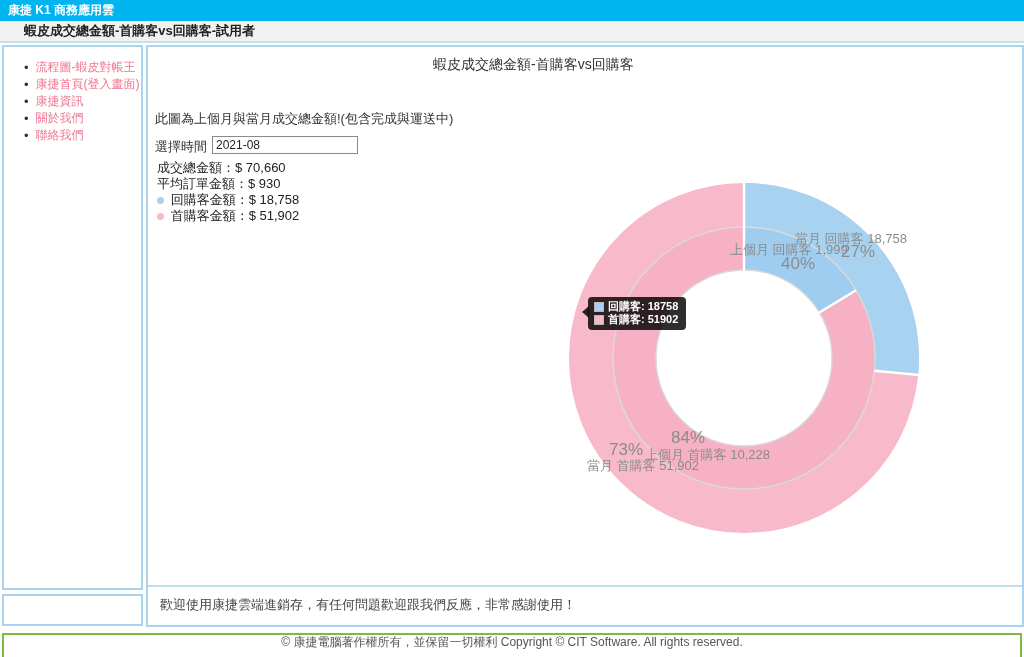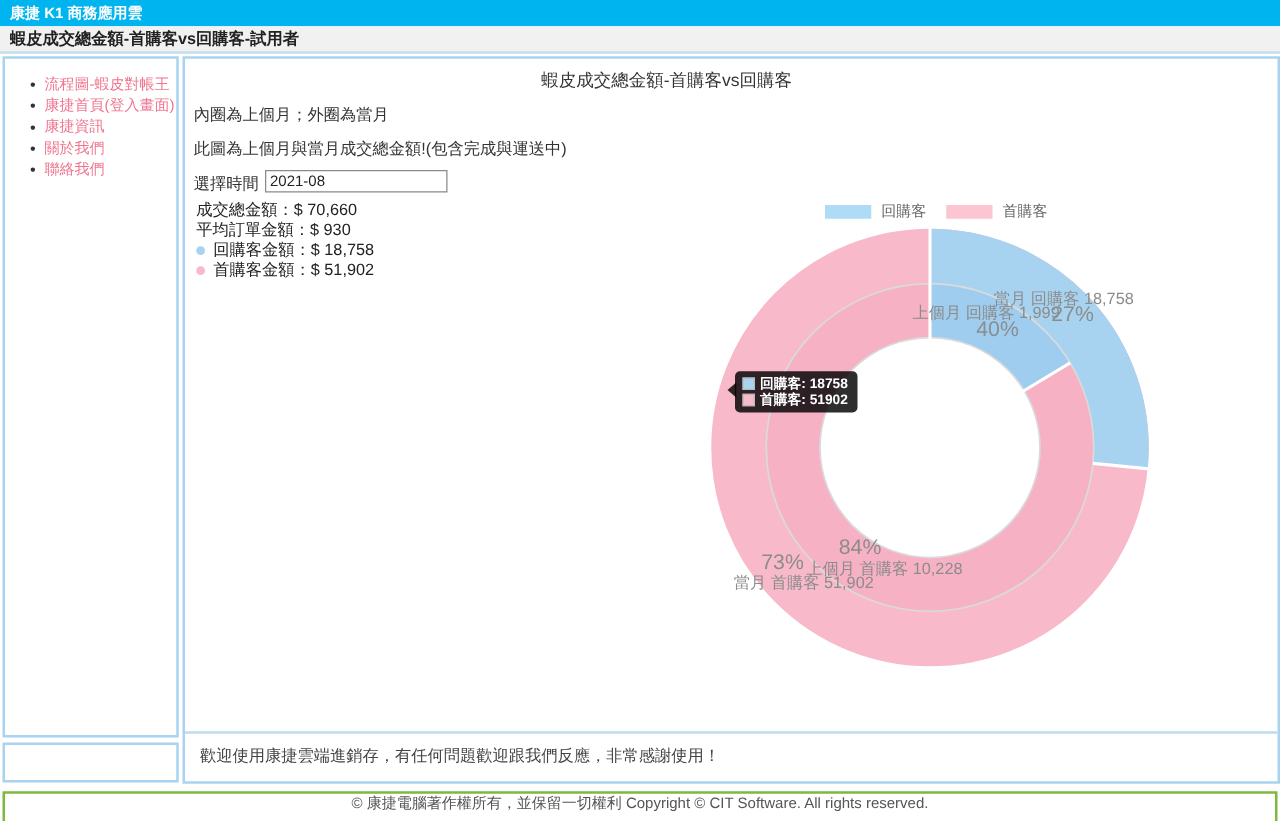--- a/index.html
+++ b/index.html
@@ -5,21 +5,21 @@
   *{margin:0;padding:0;box-sizing:border-box}
   html,body{background:#fff}
   body{font-family:"Liberation Sans","DejaVu Sans",sans-serif}
   .page{position:relative;width:1024px;height:657px;overflow:hidden;background:#fff}
   .abs{position:absolute}
 
   #topbar{left:0;top:0;width:1024px;height:21px;background:#00B5EF;color:#fff;
           font-weight:bold;font-size:12px;line-height:21px;padding-left:8px}
   #menubar{left:0;top:21px;width:1024px;height:22px;background:#F1F1F1;
            border-bottom:2px solid #C5E0F0;color:#222;font-weight:bold;font-size:13px;
-           line-height:20px;padding-left:8px}
+           line-height:20px;padding-left:24px}
 
   #sidebar{left:2px;top:45px;width:141px;height:545px;border:2px solid #A9D3EF;background:#fff}
   #sidebar ul{list-style:none;padding:12px 0 0 20px}
   #sidebar li{height:17px;font-size:12px;display:flex;align-items:center;white-space:nowrap}
   .bullet{color:#333;margin-right:7px;font-size:13px}
   #sidebar a{color:#F0758F;text-decoration:none;cursor:pointer}
   #sidebar2{left:2px;top:594px;width:141px;height:32px;border:2px solid #A9D3EF;background:#fff}
 
   #mainbox{left:146px;top:45px;width:878px;height:582px;border:2px solid #A9D3EF;background:#fff}
   #divider{left:148px;top:585px;width:874px;height:2px;background:#BFDCEF}
@@ -92,21 +92,20 @@
         <span class="bullet">•</span>
         <a>聯絡我們</a>
       </li>
     </ul>
   </div>
 
   <div id="sidebar2" class="abs"></div>
 
   <div id="mainbox" class="abs"></div>
 
-  <div id="note1" class="abs">內圈為上個月；外圈為當月</div>
   <div id="note2" class="abs">此圖為上個月與當月成交總金額!(包含完成與運送中)</div>
 
   <div id="time-label" class="abs">選擇時間：</div>
   <input id="time-input" class="abs" type="text" value="2021-08" style="">
 
   <div id="stat0" class="abs stat">
     <span>成交總金額：$ 70,660</span>
   </div>
   <div id="stat1" class="abs stat">
     <span>平均訂單金額：$ 930</span>
@@ -115,30 +114,20 @@
     <span class="dot" style="background-color: rgb(167, 211, 241);"></span>
     <span>回購客金額：$ 18,758</span>
   </div>
   <div id="stat3" class="abs stat">
     <span class="dot" style="background-color: rgb(248, 185, 202);"></span>
     <span>首購客金額：$ 51,902</span>
   </div>
 
   <div id="chart-title" class="abs">蝦皮成交總金額-首購客vs回購客</div>
 
-  <div id="legend" class="abs">
-    <div class="legend-item">
-      <span class="legend-swatch" style="background-color: rgb(174, 219, 245);"></span>
-      <span>回購客</span>
-    </div>
-    <div class="legend-item">
-      <span class="legend-swatch" style="background-color: rgb(251, 197, 209);"></span>
-      <span>首購客</span>
-    </div>
-  </div>
 
   <svg id="donut" class="abs" viewBox="0 0 360 360">
     <g transform="rotate(-90 180 180)">
       <circle id="arc-outer-pink" cx="180" cy="180" r="153" fill="none" stroke-width="44" stroke="#F8B9CA"></circle>
       <circle id="arc-outer-blue" cx="180" cy="180" r="153" fill="none" stroke-width="44" stroke="#A7D3F1" stroke-dasharray="255.20207286707367 961.3273519984767"></circle>
       <circle id="arc-inner-pink" cx="180" cy="180" r="109.5" fill="none" stroke-width="43" stroke="#F6B1C5"></circle>
       <circle id="arc-inner-blue" cx="180" cy="180" r="109.5" fill="none" stroke-width="43" stroke="#9ECDEF" stroke-dasharray="112.48299447789263 688.0087911361647"></circle>
     </g>
     <circle cx="180" cy="180" r="131" fill="none" stroke="#DADADA" stroke-width="1.4"></circle>
     <circle cx="180" cy="180" r="88" fill="none" stroke="#DADADA" stroke-width="1.4"></circle>

